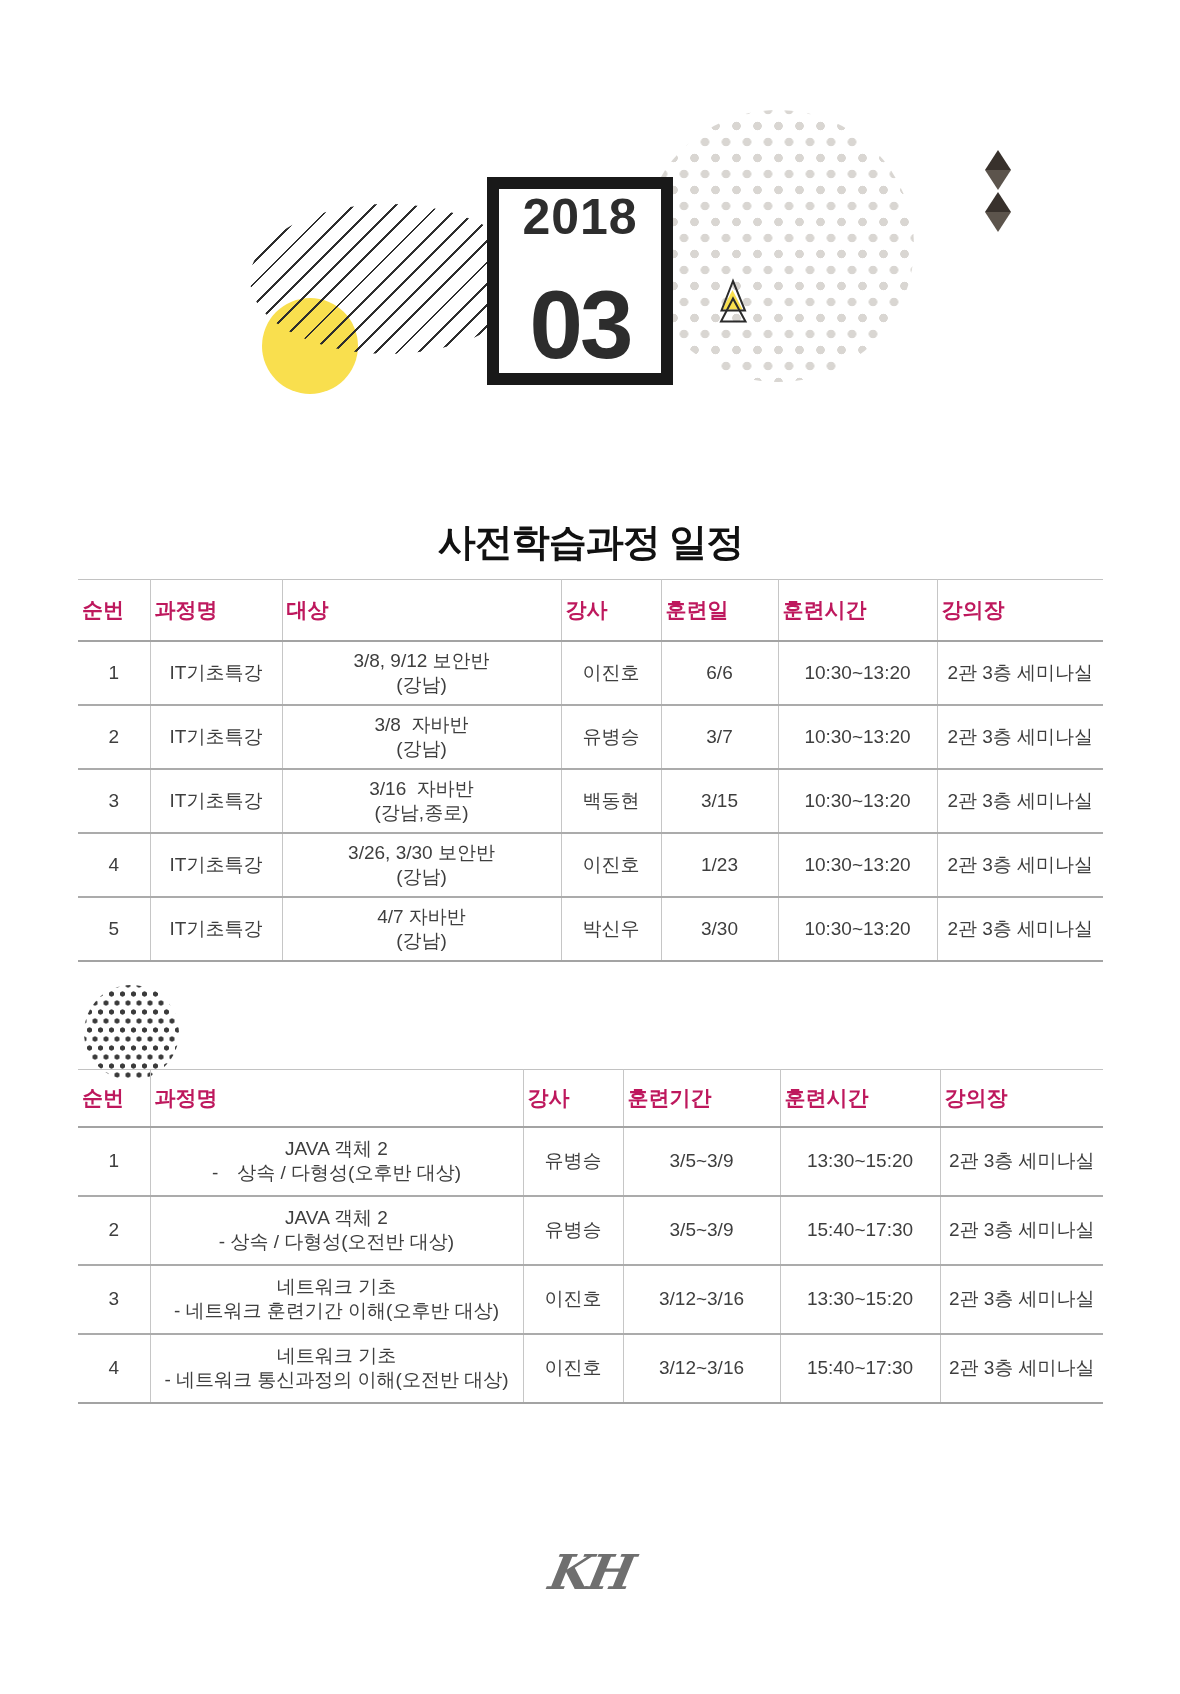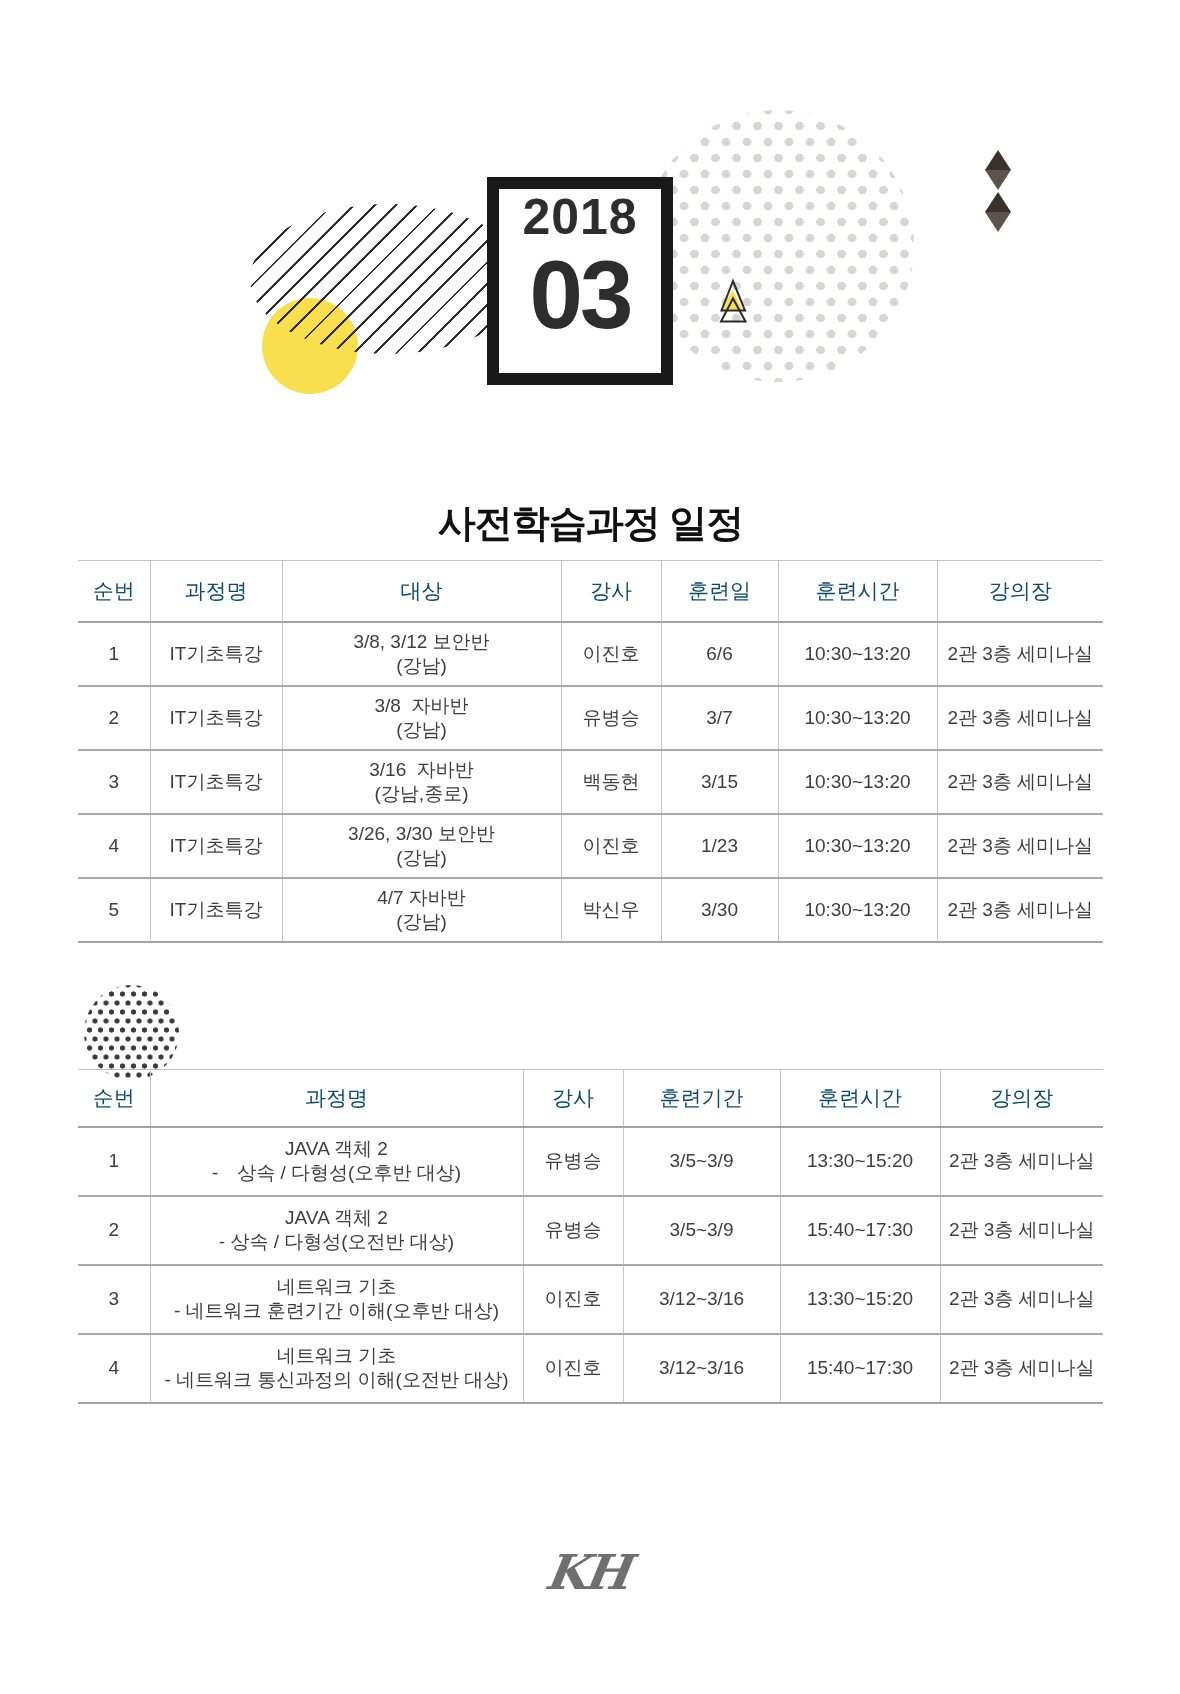--- a/index.html
+++ b/index.html
@@ -19,53 +19,53 @@
   }
   .yellow-circle{
     position:absolute;left:262px;top:298px;width:96px;height:96px;
     border-radius:50%;background:#F9DF4E;
     z-index:0;
   }
   .stripes{z-index:1;}
   .year-box{
     position:absolute;left:487px;top:177px;width:162px;height:184px;
     border:12px solid #191919;background:#ffffff;z-index:2;
-    display:flex;flex-direction:column;align-items:center;justify-content:flex-start;
+    display:flex;flex-direction:column;align-items:center;justify-content:space-between;
   }
   .year{font-size:50px;font-weight:700;letter-spacing:1px;color:#2d2d2d;line-height:56px;}
   .month{font-size:96px;font-weight:800;letter-spacing:-3px;color:#2d2d2d;line-height:96px;margin-top:2px;}
   .dots-big{
     position:absolute;left:642px;top:110px;width:272px;height:272px;border-radius:50%;
     background-image:
       radial-gradient(circle,#d9d6d2 4px,transparent 4.6px),
       radial-gradient(circle,#d9d6d2 4px,transparent 4.6px);
     background-size:21px 32px;
     background-position:0 0,10.5px 16px;
   }
   .triangles{position:absolute;left:716px;top:276px;z-index:3;}
   .diamonds{position:absolute;left:984px;top:150px;z-index:3;}
   
   .table-section{position:absolute;left:78px;width:1025px;}
-  .s1{top:500px;}
+  .s1{top:519px;}
   .s2{top:1069px;}
   .section-title{
     margin:0 0 14px 0;text-align:center;
     font-size:38px;line-height:46px;font-weight:900;color:#111111;
     letter-spacing:-1px;
   }
   table.sched{
     width:1025px;table-layout:fixed;border-collapse:collapse;
     border-top:1px solid #c2c2c2;border-bottom:2px solid #a3a3a3;
   }
   table.sched thead tr{border-bottom:2px solid #a3a3a3;}
   table.sched tbody tr{border-top:2px solid #ababab;}
   table.sched tbody tr:first-child{border-top:none;}
   table.sched th+th, table.sched td+td{border-left:1px solid #c6c6c6;}
   table.sched th{
-    font-size:21px;font-weight:400;color:#0c4a6e;text-align:center;vertical-align:middle;
+    font-size:21px;font-weight:700;color:#be185d;text-align:left;vertical-align:middle;
     padding:0 4px;
   }
   table.sched td{
     font-size:19px;color:#3e3e3e;text-align:center;vertical-align:middle;
     padding:0 4px;
   }
   .s1 thead tr{height:61px;}
   .s1 tbody tr{height:64px;}
   .s2 thead tr{height:57px;}
   .s2 tbody tr{height:69px;}
@@ -143,21 +143,21 @@
         </thead>
         <tbody>
           <tr>
             <td>
               <div class="cell-line">1</div>
             </td>
             <td>
               <div class="cell-line">IT기초특강</div>
             </td>
             <td>
-              <div class="cell-line">3/8, 3/12 보안반</div>
+              <div class="cell-line">3/8, 9/12 보안반</div>
               <div class="cell-line">(강남)</div>
             </td>
             <td>
               <div class="cell-line">이진호</div>
             </td>
             <td>
               <div class="cell-line">6/6</div>
             </td>
             <td>
               <div class="cell-line">10:30~13:20</div>

